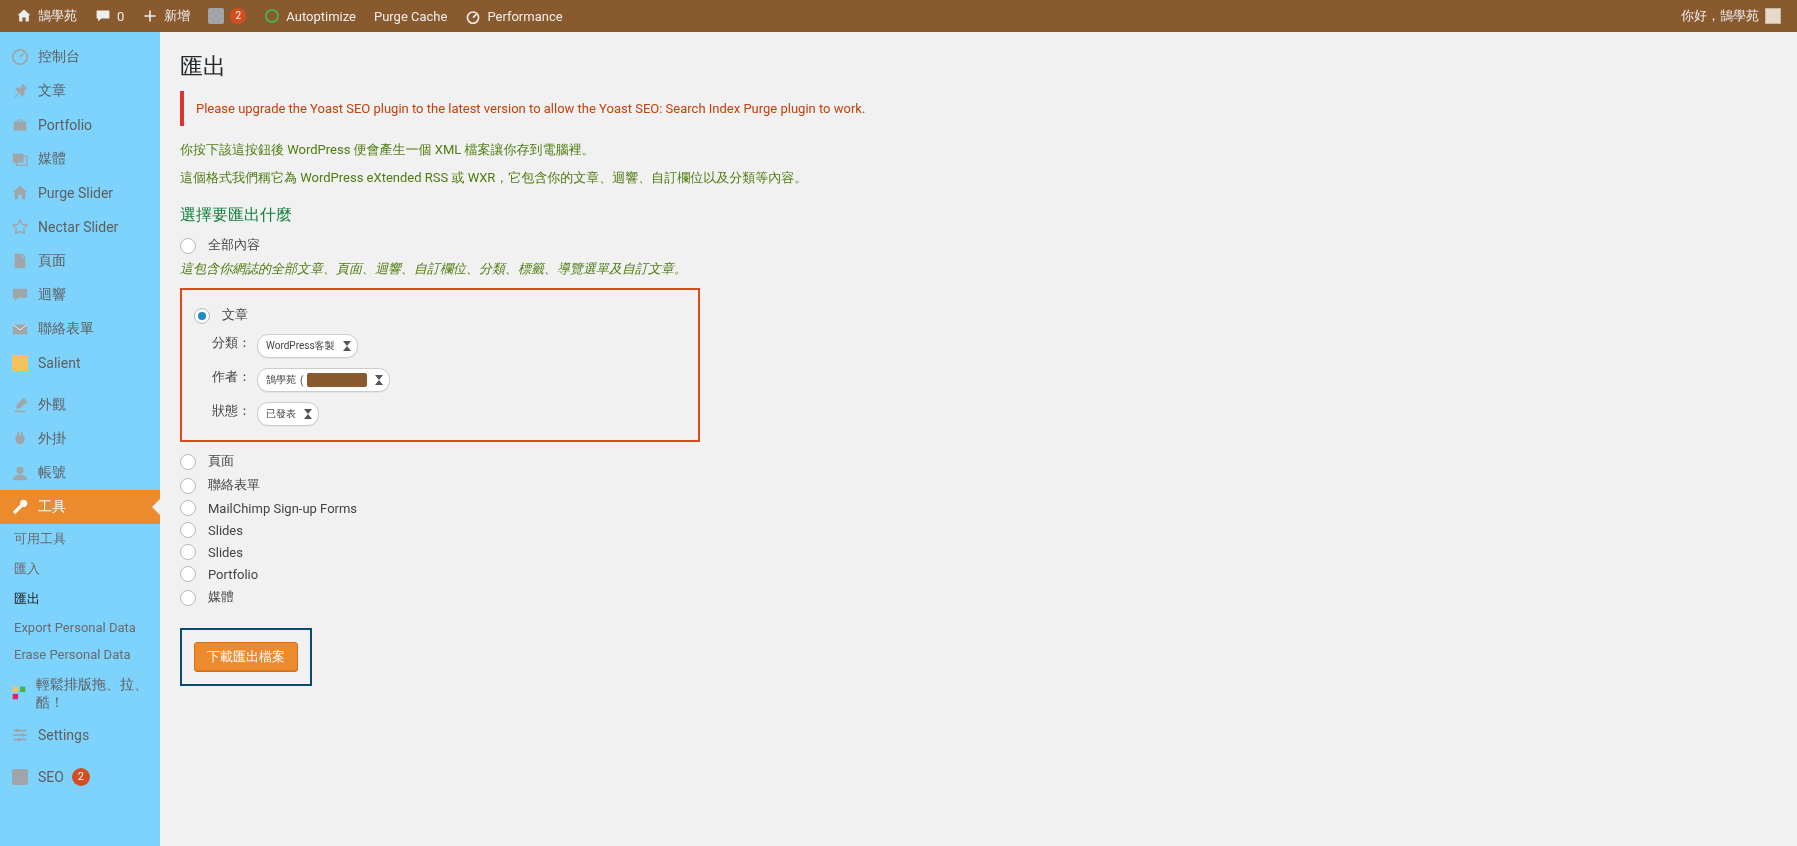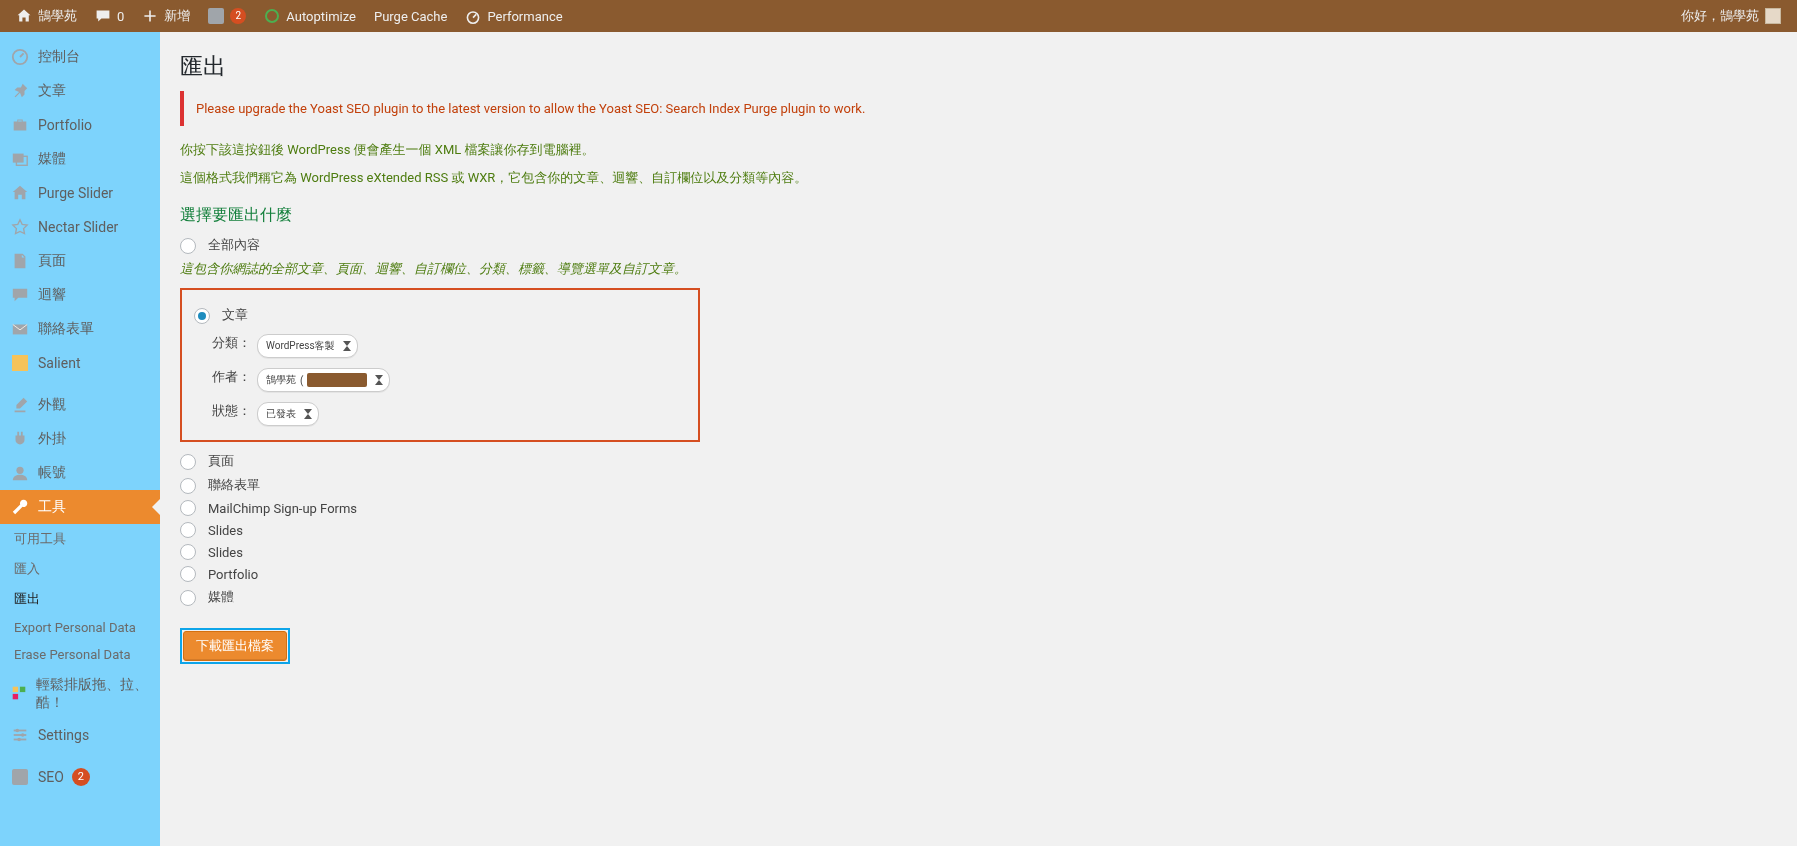--- a/index.html
+++ b/index.html
@@ -31,21 +31,21 @@
   .hint { font-style: italic; color:#4d7c0f; margin: 6px 0 10px; font-size:13px; }
   .export-box { border: 2px solid #d54e21; padding: 10px 12px 14px; margin: 6px 0 10px; max-width: 520px; background: #f1f1f1; }
   .filter-row { display:flex; align-items:flex-start; gap:6px; margin: 10px 0 0 18px; font-size:13px;}
   .filter-row label { color:#444; }
   .sel { border:1px solid #ccc; background:#fff; border-radius:11px; padding: 3px 22px 3px 8px; font-size:10px; position:relative; display:inline-flex; align-items:center; min-height:24px; box-shadow: 0 1px 0 rgba(0,0,0,.05);}
   .sel::after { content:''; position:absolute; right:6px; top:50%; width:0; height:0; border-left:4px solid transparent; border-right:4px solid transparent; border-top:5px solid #555; transform: translateY(-5px);}
   .sel::before { content:''; position:absolute; right:6px; top:50%; width:0; height:0; border-left:4px solid transparent; border-right:4px solid transparent; border-bottom:5px solid #555; transform: translateY(0px);}
   .author-selected { display:inline-flex; align-items:center; gap:4px;}
   .author-bar { display:inline-block; width:60px; height:14px; background:#8a5a2f; border-radius:2px;}
   .btn-primary { background:#ec8a2e; border:1px solid #d5700f; color:#fff; padding:5px 12px; border-radius:3px; font-size:13px; cursor:pointer; box-shadow: inset 0 -1px 0 rgba(0,0,0,.1);}
-  .btn-box { border:2px solid #0ea5e9; padding:1px; display:inline-block; margin-top: 16px;}
+  .btn-box { border:2px solid #0c4a6e; padding:12px; display:inline-block; margin-top: 16px;}
   svg { display:block; }
   .avatar-sq { width:16px; height:16px; background:#e6d9c8; border:1px solid #c8b89f; }
   .green-circle { width:14px; height:14px; border:2px solid #4caf50; border-radius:50%;}
   .yoast-icon { width:16px; height:16px; background:#a0a5aa; border-radius:2px;}
   .salient-icon { width:16px; height:16px; background:#f6c35a;}
 </style>
 </head>
 <body>
 
 <div class="admin-bar">

